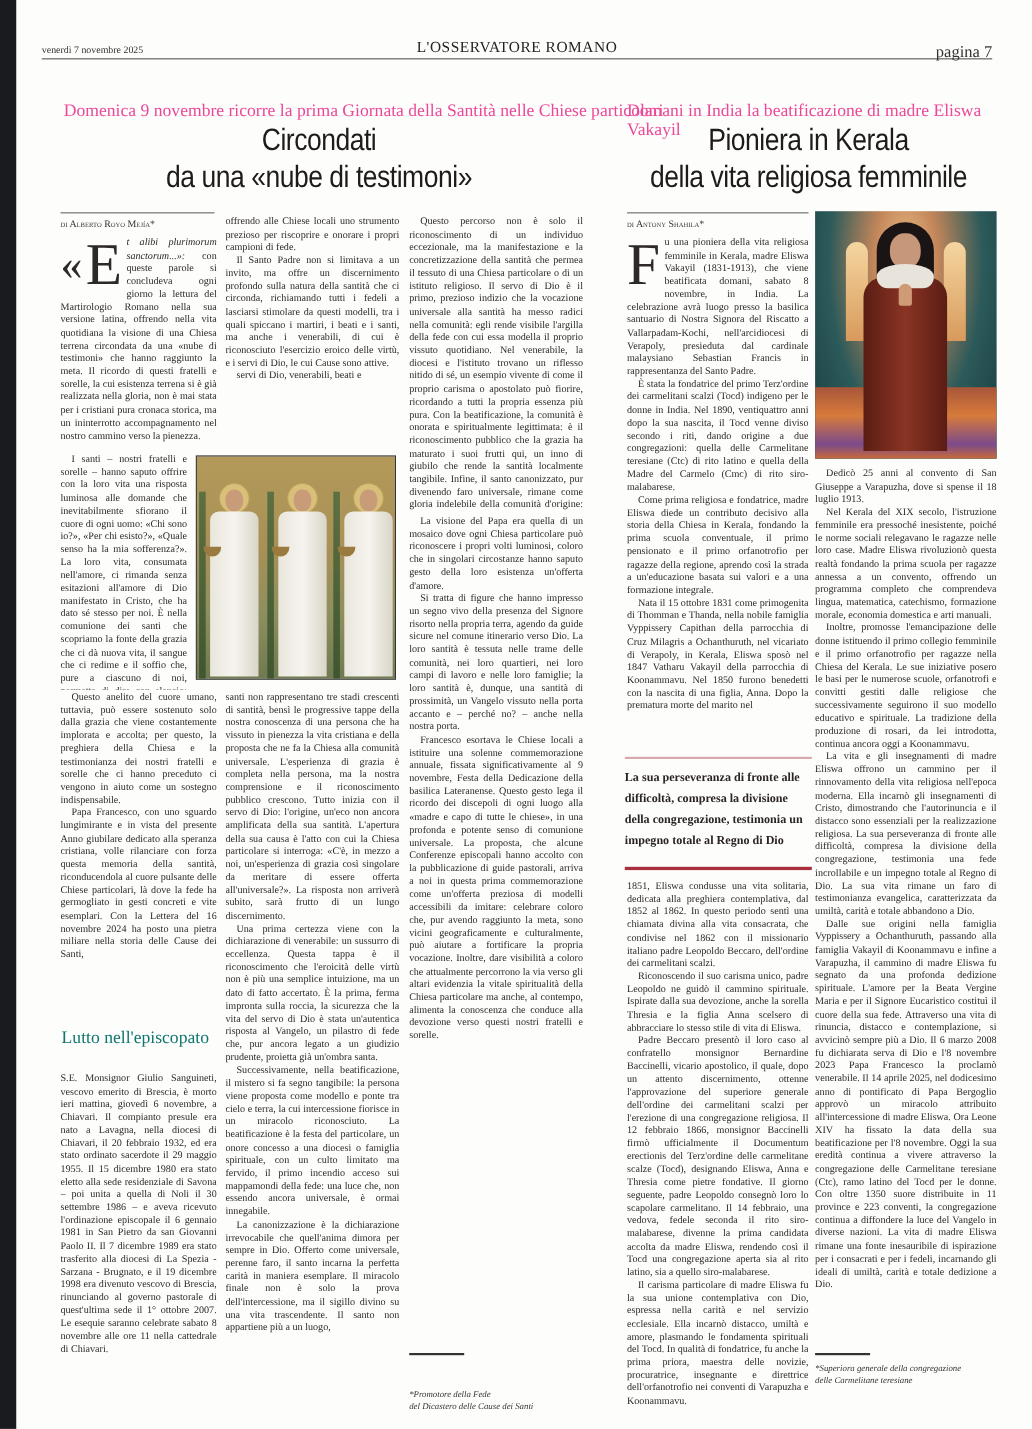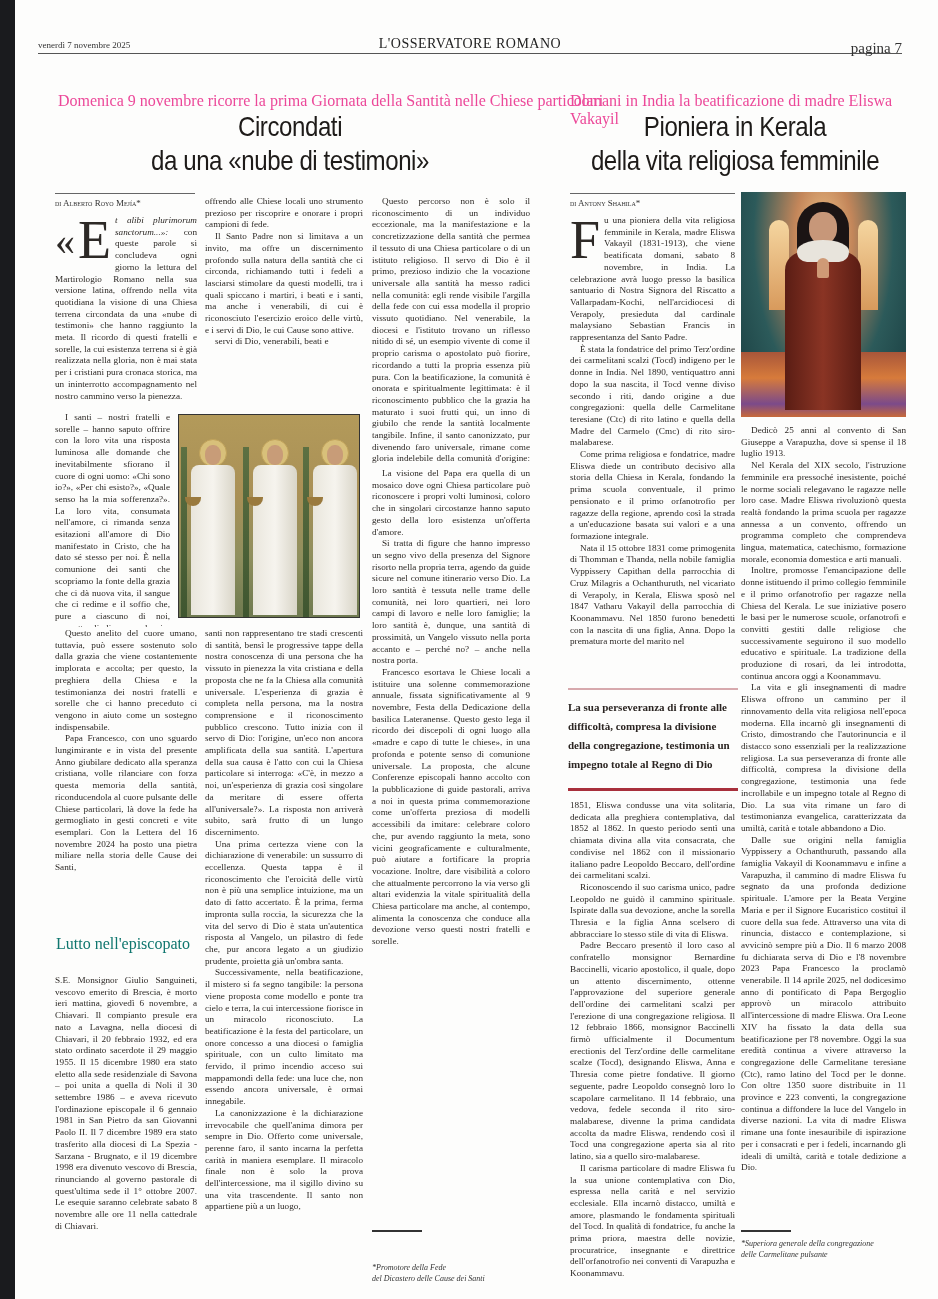--- a/index.html
+++ b/index.html
@@ -178,14 +178,14 @@
 <div class="col" style="left:741px; top:425px; width:165px; height:805px;">
   <p>Dedicò 25 anni al convento di San Giuseppe a Varapuzha, dove si spense il 18 luglio 1913.</p>
   <p>Nel Kerala del XIX secolo, l'istruzione femminile era pressoché inesistente, poiché le norme sociali relegavano le ragazze nelle loro case. Madre Eliswa rivoluzionò questa realtà fondando la prima scuola per ragazze annessa a un convento, offrendo un programma completo che comprendeva lingua, matematica, catechismo, formazione morale, economia domestica e arti manuali.</p>
   <p>Inoltre, promosse l'emancipazione delle donne istituendo il primo collegio femminile e il primo orfanotrofio per ragazze nella Chiesa del Kerala. Le sue iniziative posero le basi per le numerose scuole, orfanotrofi e convitti gestiti dalle religiose che successivamente seguirono il suo modello educativo e spirituale. La tradizione della produzione di rosari, da lei introdotta, continua ancora oggi a Koonammavu.</p>
   <p>La vita e gli insegnamenti di madre Eliswa offrono un cammino per il rinnovamento della vita religiosa nell'epoca moderna. Ella incarnò gli insegnamenti di Cristo, dimostrando che l'autorinuncia e il distacco sono essenziali per la realizzazione religiosa. La sua perseveranza di fronte alle difficoltà, compresa la divisione della congregazione, testimonia una fede incrollabile e un impegno totale al Regno di Dio. La sua vita rimane un faro di testimonianza evangelica, caratterizzata da umiltà, carità e totale abbandono a Dio.</p>
   <p>Dalle sue origini nella famiglia Vyppissery a Ochanthuruth, passando alla famiglia Vakayil di Koonammavu e infine a Varapuzha, il cammino di madre Eliswa fu segnato da una profonda dedizione spirituale. L'amore per la Beata Vergine Maria e per il Signore Eucaristico costituì il cuore della sua fede. Attraverso una vita di rinuncia, distacco e contemplazione, si avvicinò sempre più a Dio. Il 6 marzo 2008 fu dichiarata serva di Dio e l'8 novembre 2023 Papa Francesco la proclamò venerabile. Il 14 aprile 2025, nel dodicesimo anno di pontificato di Papa Bergoglio approvò un miracolo attribuito all'intercessione di madre Eliswa. Ora Leone XIV ha fissato la data della sua beatificazione per l'8 novembre. Oggi la sua eredità continua a vivere attraverso la congregazione delle Carmelitane teresiane (Ctc), ramo latino del Tocd per le donne. Con oltre 1350 suore distribuite in 11 province e 223 conventi, la congregazione continua a diffondere la luce del Vangelo in diverse nazioni. La vita di madre Eliswa rimane una fonte inesauribile di ispirazione per i consacrati e per i fedeli, incarnando gli ideali di umiltà, carità e totale dedizione a Dio.</p>
 </div>
 <div class="footrule" style="left:741px; top:1230px;"></div>
 <div class="footnote" style="left:741px; top:1238px;">
   <div>*Superiora generale della congregazione</div>
-  <div>delle Carmelitane pulsante</div>
+  <div>delle Carmelitane teresiane</div>
 </div>
 
 </body></html>

